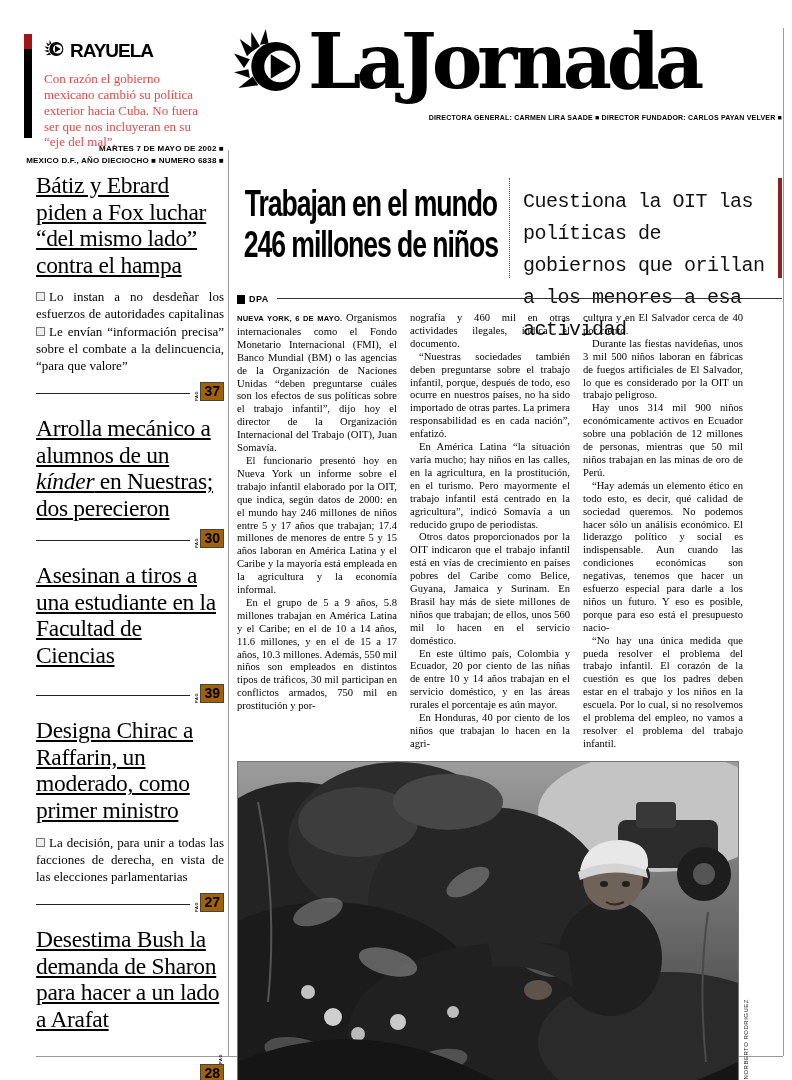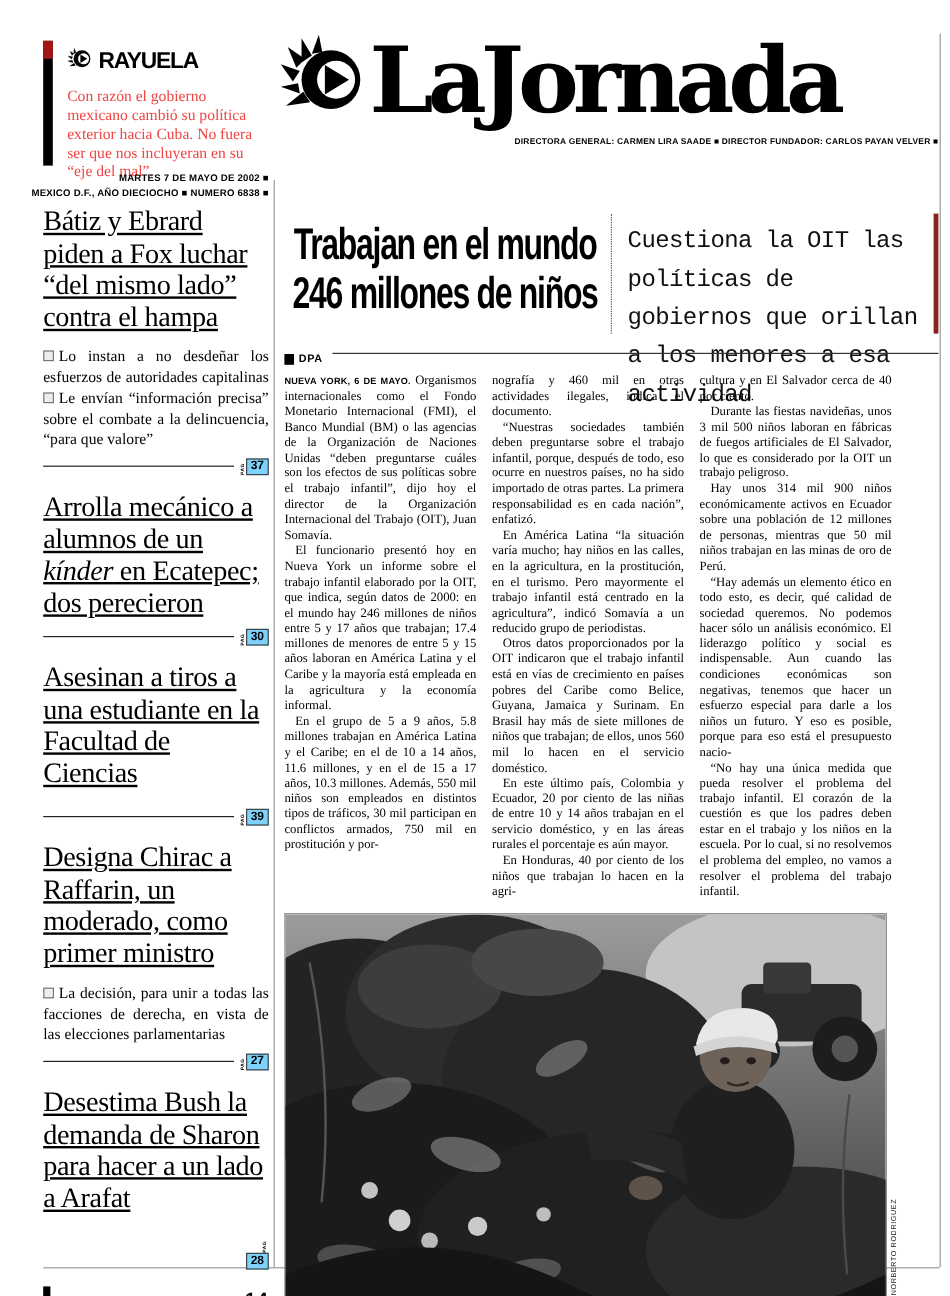--- a/index.html
+++ b/index.html
@@ -4,66 +4,66 @@
 <style>
   * { margin:0; padding:0; box-sizing:border-box; }
   html,body { background:#fff; }
   body { width:792px; height:1080px; position:relative; font-family:"Liberation Serif", serif; color:#000; overflow:hidden; }
 
   
   .v-divider { position:absolute; width:1px; background:#9a9a9a; }
   .h-edge { position:absolute; height:1px; background:#9a9a9a; }
 
   
-  .rayuela { position:absolute; left:36px; top:34px; width:188px; height:104px; display:flex; }
+  .rayuela { position:absolute; left:24px; top:34px; width:188px; height:104px; display:flex; }
   .rayuela .bar { width:8px; background:#000; flex:none; }
   .rayuela .bar .redsq { width:8px; height:15px; background:#a31414; display:block; }
   .rayuela .content { padding:4px 0 0 12px; }
   .rayuela-title-row { display:flex; align-items:center; gap:4px; }
   .rayuela-title { font-family:"Liberation Sans", sans-serif; font-weight:bold; font-size:19px; letter-spacing:-1px; }
   .rayuela-text { margin-top:7px; font-size:13px; line-height:1.22; color:#ef4444; width:160px; }
 
   
   .dateline { position:absolute; left:20px; top:143px; width:204px; text-align:right;
               font-family:"Liberation Sans", sans-serif; font-weight:bold; font-size:8px; line-height:1.45; letter-spacing:.2px; }
 
   
   .masthead { position:absolute; left:234px; top:26px; width:548px; }
-  .masthead-row { display:flex; align-items:center; }
+  .masthead-row { display:flex; align-items:flex-start; }
   .masthead-title { font-family:"DejaVu Serif", serif; font-weight:bold; font-size:76px; line-height:.95; letter-spacing:-5px; white-space:nowrap; }
   .masthead-credits { text-align:right; font-family:"Liberation Sans", sans-serif; font-weight:bold; font-size:7px; letter-spacing:.2px; margin-top:6px; }
 
   
   .leftcol { position:absolute; left:36px; top:172px; width:188px; }
   .lc-headline { font-size:23.5px; line-height:1.13; letter-spacing:-.3px;text-decoration:underline; }
   .lc-deck { margin-top:10px; font-size:13px; line-height:1.32; text-align:justify; }
   .chk { display:inline-block; width:9px; height:9px; border:1px solid #777; background:#eee; margin-right:4px; }
   .pagrow { display:flex; align-items:flex-end; margin:8px 0 14px 0; }
   .pagrow .line { flex:1; border-bottom:1px solid #222; margin-bottom:7px; }
   .pag-word { font-family:"Liberation Sans", sans-serif; font-weight:bold; font-size:4px; writing-mode:vertical-rl; transform:rotate(180deg); margin:0 1px 0 4px; letter-spacing:.5px; }
-  .pag-num { font-family:"Liberation Sans", sans-serif; font-weight:bold; font-size:10px; border:1px solid #444; padding:0 3px 1px 3px; background:#7dd3fc; }
+  .pag-num { font-family:"Liberation Sans", sans-serif; font-weight:bold; font-size:14px; border:1px solid #444; padding:0 3px 1px 3px; background:#a16207; }
   .em { font-style:italic; }
 
   .index { margin-top:10px; border-left:6px solid #000; padding-left:9px; }
   .index-row { display:flex; justify-content:space-between; align-items:flex-end; border-bottom:1px solid #000; padding:3px 0 1px 0; }
   .index-name { font-variant:small-caps; font-size:12.5px; letter-spacing:.2px; }
   .index-page { font-family:"Liberation Sans", sans-serif; font-weight:bold; font-size:16px; letter-spacing:1px; }
 
   
   .main { position:absolute; left:237px; top:178px; width:545px; }
   .head-block { display:flex; align-items:stretch; height:100px; }
   .main-headline-wrap { width:268px; flex:none; overflow:visible; padding-top:6px; }
   .main-headline { width:372px; transform:scaleX(.72); transform-origin:0 0;
                    font-family:"Liberation Sans", sans-serif; font-weight:bold; font-size:37px; line-height:1.1;
                    letter-spacing:-1.5px; text-align:center; }
   .subhead-box { flex:1; border-left:1px dotted #555; border-right:4px solid #8b2121; margin-left:4px;
                  padding:8px 6px 8px 13px; }
   .subhead { font-family:"Liberation Mono", monospace; font-size:20px; line-height:1.6; letter-spacing:-.5px; color:#111; }
 
-  .byline-row { display:flex; align-items:flex-start; margin:16px 0 8px 0; }
+  .byline-row { display:flex; align-items:center; margin:16px 0 8px 0; }
   .byline { font-family:"Liberation Sans", sans-serif; font-weight:bold; font-size:9px; letter-spacing:.5px; display:flex; align-items:center; gap:4px; }
   .byline .sq { width:8px; height:9px; background:#000; display:inline-block; }
   .byline-row .line { flex:1; border-bottom:1px solid #333; margin-left:8px; margin-bottom:2px; }
 
   .bodycols { display:flex; gap:13px; width:505px; margin-top:8px; }
   .bcol { width:160px; flex:none; font-size:10.6px; line-height:12.9px; text-align:justify; }
   .bcol p { text-indent:9px; }
   .bcol p.first { text-indent:0; }
   .lead-in { font-family:"Liberation Sans", sans-serif; font-weight:bold; font-size:7.6px; letter-spacing:.2px; }
 
@@ -139,21 +139,21 @@
   <div class="lc-deck">
     <span class="chk"></span><span>Lo instan a no desdeñar los esfuerzos de autoridades capitalinas</span>
     <span class="chk"></span><span>Le envían “información precisa” sobre el combate a la delincuencia, “para que valore”</span>
   </div>
   <div class="pagrow">
     <span class="line"></span>
     <span class="pag-word">PAG</span>
     <span class="pag-num">37</span>
   </div>
 
-  <div class="lc-headline"><span>Arrolla mecánico a alumnos de un </span><span class="em">kínder</span><span> en Ecatepec; dos perecieron</span></div>
+  <div class="lc-headline"><span>Arrolla mecánico a alumnos de un </span><span class="em">kínder</span><span> en Nuestras; dos perecieron</span></div>
   <div class="pagrow">
     <span class="line"></span>
     <span class="pag-word">PAG</span>
     <span class="pag-num">30</span>
   </div>
 
   <div class="lc-headline" style="margin-top:4px;">Asesinan a tiros a una estudiante en la Facultad de Ciencias</div>
   <div class="pagrow" style="margin-top:16px;">
     <span class="line"></span>
     <span class="pag-word">PAG</span>

